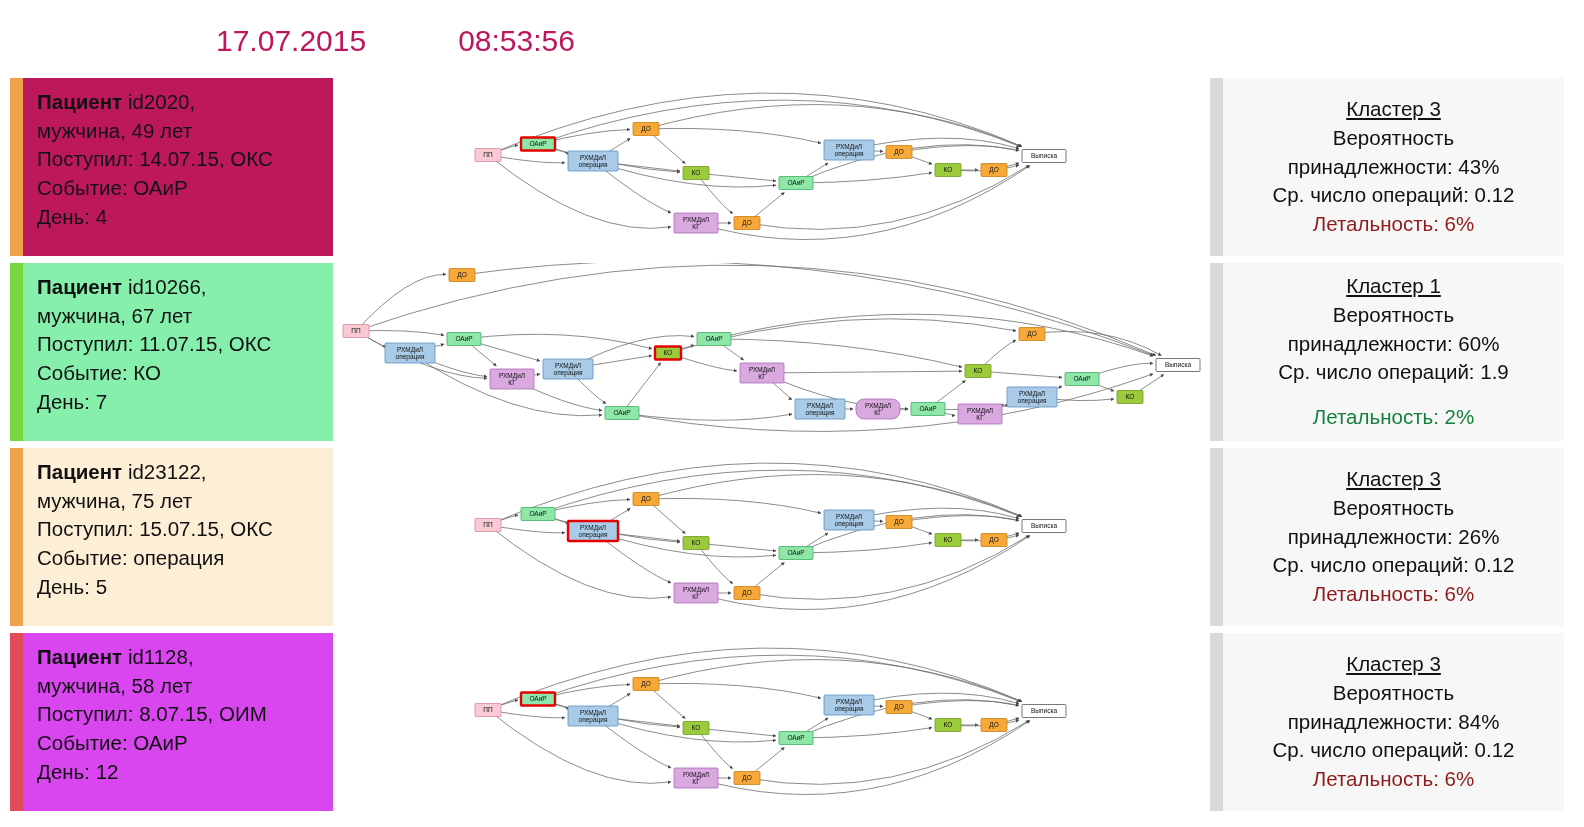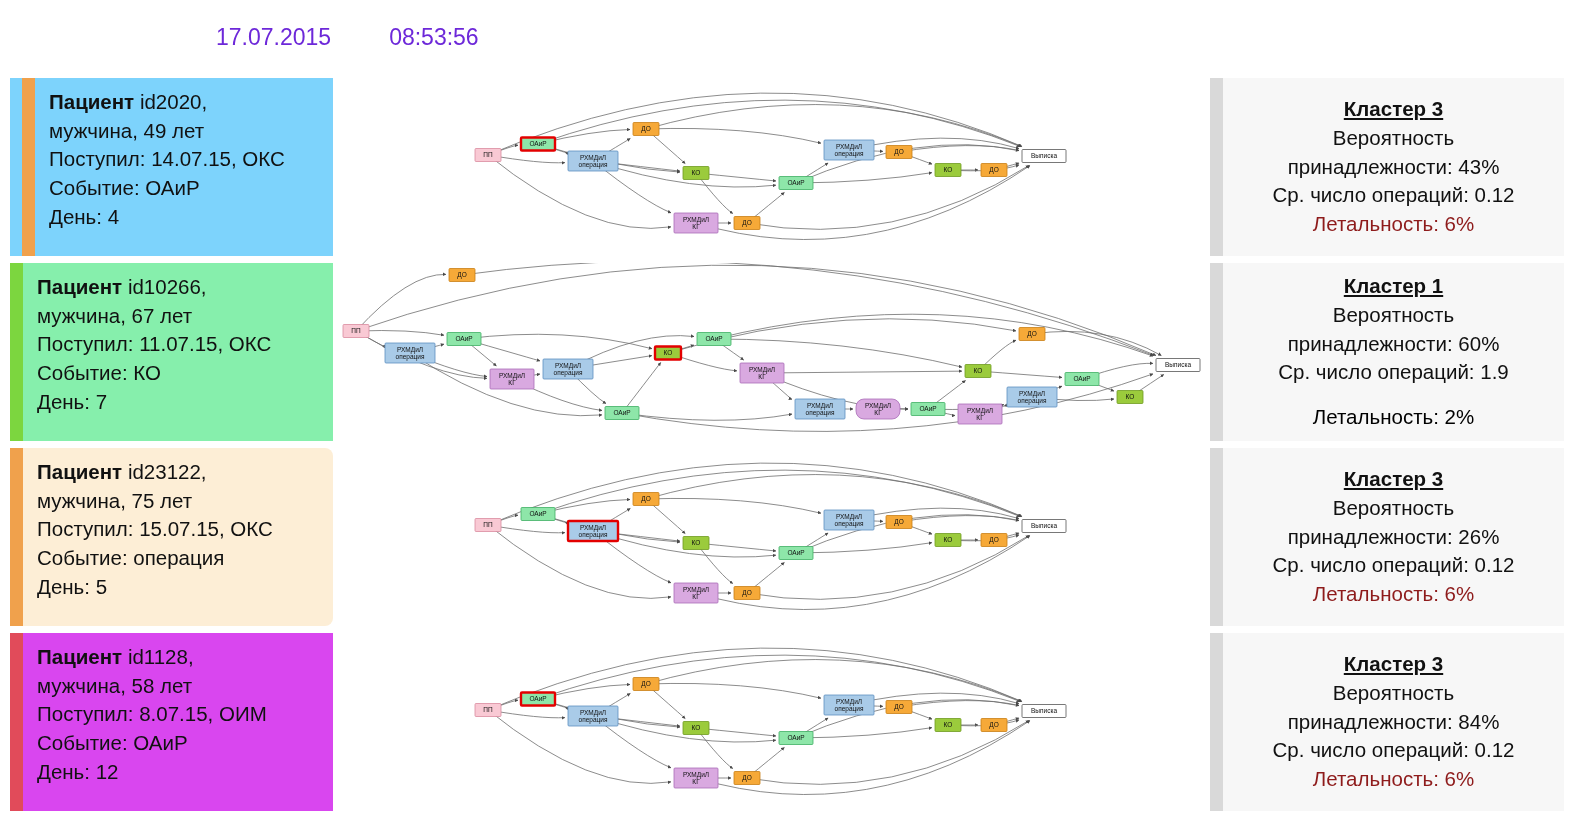--- a/index.html
+++ b/index.html
@@ -1,41 +1,41 @@
 <!DOCTYPE html>
 <html><head>
 <meta charset="utf-8">
 <style>
   *{box-sizing:border-box}
   html,body{margin:0;padding:0}
   body{width:1584px;height:827px;position:relative;font-family:"Liberation Sans",sans-serif;background:#ffffff;overflow:hidden;color:#111}
-  .datetime{position:absolute;left:216px;top:24px;font-size:23px;color:#6d28d9;display:flex;gap:58px}
+  .datetime{position:absolute;left:216px;top:24px;font-size:30px;color:#be185d;display:flex;gap:92px}
   .row{position:absolute;left:0;width:1584px;height:178px}
   .patient-card{position:absolute;left:10px;top:0;width:323px;height:100%;display:flex}
   .accent{width:13px;height:100%;flex:none}
   .patient-text{padding:10px 6px 8px 14px;font-size:20.5px;line-height:1.4}
   .graph{position:absolute;left:340px;top:0;width:865px;height:178px}
   svg text{font-family:"Liberation Sans",sans-serif}
   .cluster-card{position:absolute;left:1210px;top:0;width:354px;height:100%;display:flex}
   .accent-gray{width:13px;height:100%;flex:none}
   .cluster-text{flex:1;display:flex;flex-direction:column;justify-content:center;align-items:center;text-align:center;font-size:20.5px;line-height:1.4;padding:4px 12px}
-  .ctitle{font-weight:bold;text-decoration:underline}
+  .ctitle{font-weight:normal;text-decoration:underline}
   .clethal{font-weight:normal}
   b{font-weight:bold}
 </style>
 </head>
 <body>
 
 <div class="datetime">
   <span>17.07.2015</span>
   <span>08:53:56</span>
 </div>
 
 <div class="row" style="top:78px">
-  <div class="patient-card" style="background: #7dd3fc; padding-left: 12px;">
+  <div class="patient-card" style="background: #be185d;">
     <div class="accent" style="background: rgb(240, 161, 76);"></div>
     <div class="patient-text">
       <div><b>Пациент</b> <span>id2020,</span></div>
       <div>мужчина,  49 лет</div>
       <div>Поступил: 14.07.15, ОКС</div>
       <div>Событие: ОАиР</div>
       <div>День: 4</div>
     </div>
   </div>
   <svg class="graph" viewBox="0 0 865 178">
@@ -281,27 +281,27 @@
         <text text-anchor="middle" font-size="6.5" fill="#111"><tspan x="838" y="104.3">Выписка</tspan></text>
       </g>
     </svg>
   <div class="cluster-card" style="background: rgb(247, 247, 247); justify-content: center;">
     <div class="accent-gray" style="background: rgb(217, 217, 217);"></div>
     <div class="cluster-text">
       <div class="ctitle">Кластер 1</div>
       <div>Вероятность</div>
       <div>принадлежности: 60%</div>
       <div>Ср. число операций: 1.9</div>
-      <div class="clethal" style="color: #000000; margin-top: 16px;">Летальность: 2%</div>
+      <div class="clethal" style="color: #15803d; margin-top: 16px;">Летальность: 2%</div>
     </div>
   </div>
 </div>
 
 <div class="row" style="top:448px">
-  <div class="patient-card" style="background: rgb(253, 238, 214); border-radius: 8px;">
+  <div class="patient-card" style="background: rgb(253, 238, 214);">
     <div class="accent" style="background: rgb(240, 161, 76);"></div>
     <div class="patient-text">
       <div><b>Пациент</b> <span>id23122,</span></div>
       <div>мужчина,  75 лет</div>
       <div>Поступил: 15.07.15, ОКС</div>
       <div>Событие: операция</div>
       <div>День: 5</div>
     </div>
   </div>
   <svg class="graph" viewBox="0 0 865 178">

